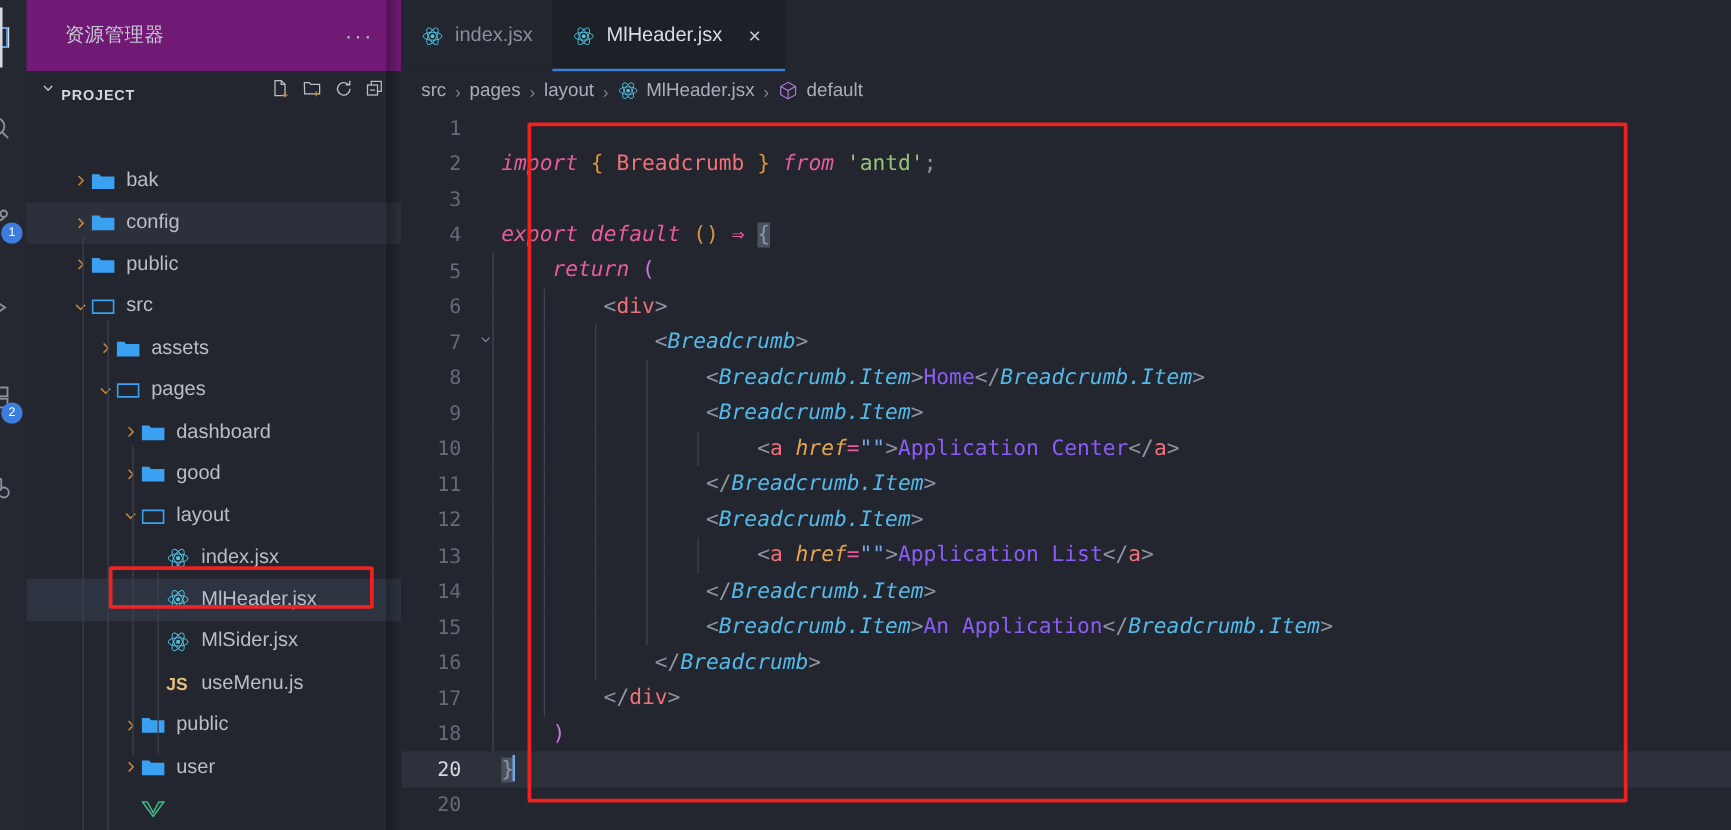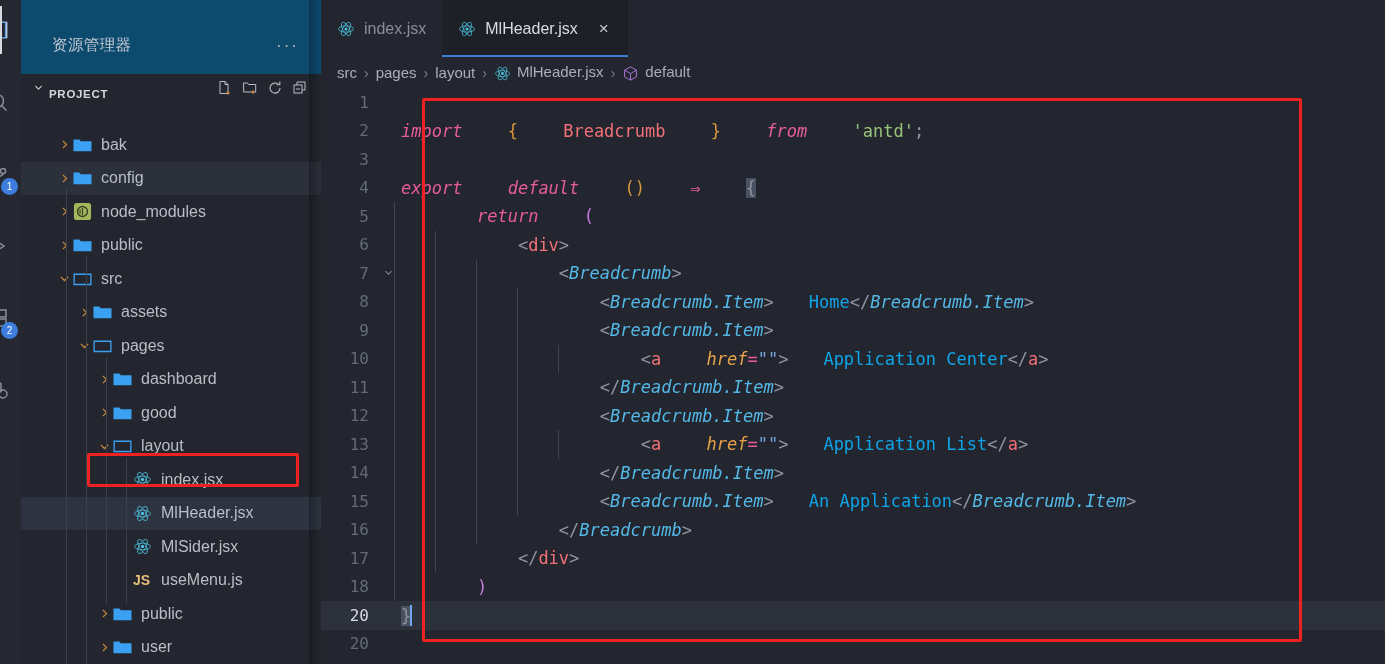--- a/index.html
+++ b/index.html
@@ -55,22 +55,22 @@
   .sidebar {
     width: 300px; height: 664px;
     flex: 0 0 300px;
     background: #23262e;
     position: relative;
     overflow: hidden;
   }
   .sidebar-title {
     height: 57px;
     display: flex; align-items: center;
-    padding: 17px 18px 0 31px;
-    background: #0c4a6e;
+    padding: 0 18px 0 31px;
+    background: #701a75;
     color: #c6cad2;
     font-size: 15.5px;
     letter-spacing: .4px;
     justify-content: space-between;
   }
   .sidebar-title .dots {
     color: #bdc1c9;
     font-size: 17px;
     letter-spacing: 2px;
     line-height: 8px;
@@ -230,21 +230,21 @@
   }
   .tk-kw   { color: #e85c9e; font-style: italic; }
   .tk-comp { color: #54b9e8; font-style: italic; }
   .tk-cls  { color: #f07178; }
   .tk-tag  { color: #f07178; }
   .tk-attr { color: #e8a44c; font-style: italic; }
   .tk-str  { color: #98c379; }
   .tk-str2 { color: #73a9e0; }
   .tk-pnc  { color: #8e95a2; }
   .tk-brk  { color: #d8973c; }
-  .tk-txt  { color: #0ea5e9; margin-left: 35px; }
+  .tk-txt  { color: #8b5cf6; }
   .tk-eq   { color: #e85c9e; }
   .tk-paren{ color: #c678dd; }
   .tk-brace-hl { background: #4a5160; color: #8e95a2; }
 
   .cursor {
     display: inline-block;
     width: 2px; height: 21px;
     background: #6ea8e8;
     vertical-align: -4px;
     margin-left: -1px;
@@ -387,36 +387,20 @@
             <svg width="13" height="13" viewBox="0 0 16 16" fill="none" stroke="#c7893e" stroke-width="1.5">
               <path d="M6 3.5l4.5 4.5L6 12.5"></path>
             </svg>
           </div>
           <div class="ficon">
             <svg width="19" height="16" viewBox="0 0 20 16" fill="#3aa0f2">
               <path d="M0.5 2.2h6.2l1.5 1.9h11.3v10.4H0.5z"></path>
             </svg>
           </div>
           <span class="lbl">config</span>
-        </div>
-        <div class="row">
-          <div style="width: 35px; flex: 0 0 35px;"></div>
-          <div class="twisty">
-            <svg width="13" height="13" viewBox="0 0 16 16" fill="none" stroke="#c7893e" stroke-width="1.5">
-              <path d="M6 3.5l4.5 4.5L6 12.5"></path>
-            </svg>
-          </div>
-          <div class="ficon">
-            <svg width="19" height="19" viewBox="0 0 20 20">
-              <rect x="1" y="1" width="18" height="18" rx="3" fill="#a3b85c"></rect>
-              <circle cx="10" cy="10" r="5.2" fill="none" stroke="#3a4424" stroke-width="1.5"></circle>
-              <path d="M10 6.4v7.2M7.4 8v4" stroke="#3a4424" stroke-width="1.3"></path>
-            </svg>
-          </div>
-          <span class="lbl">node_modules</span>
         </div>
         <div class="row">
           <div style="width: 35px; flex: 0 0 35px;"></div>
           <div class="twisty">
             <svg width="13" height="13" viewBox="0 0 16 16" fill="none" stroke="#c7893e" stroke-width="1.5">
               <path d="M6 3.5l4.5 4.5L6 12.5"></path>
             </svg>
           </div>
           <div class="ficon">
             <svg width="19" height="16" viewBox="0 0 20 16" fill="#3aa0f2">

